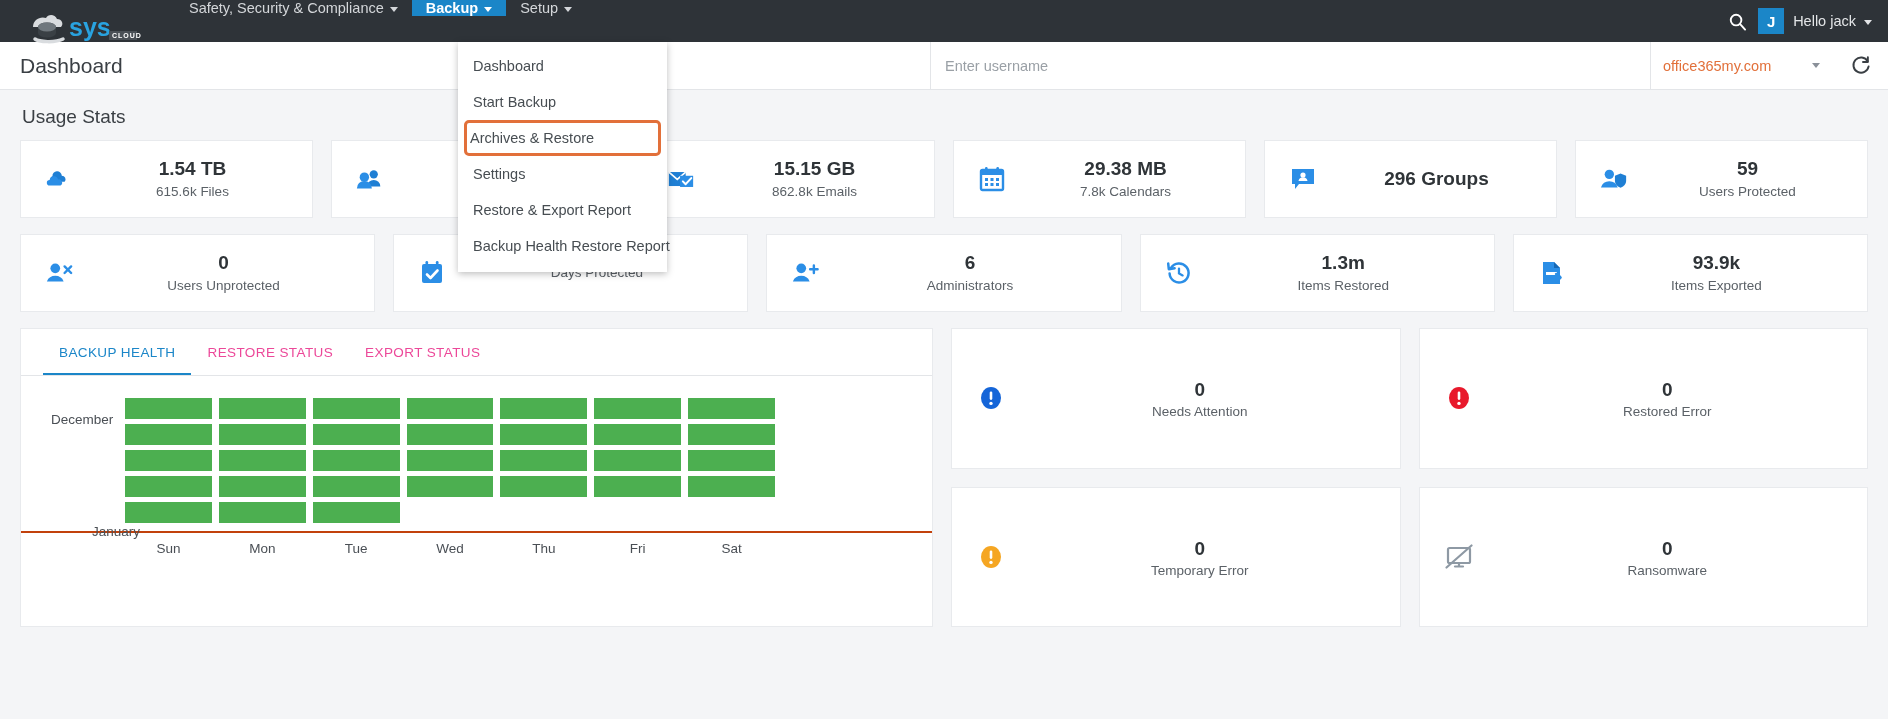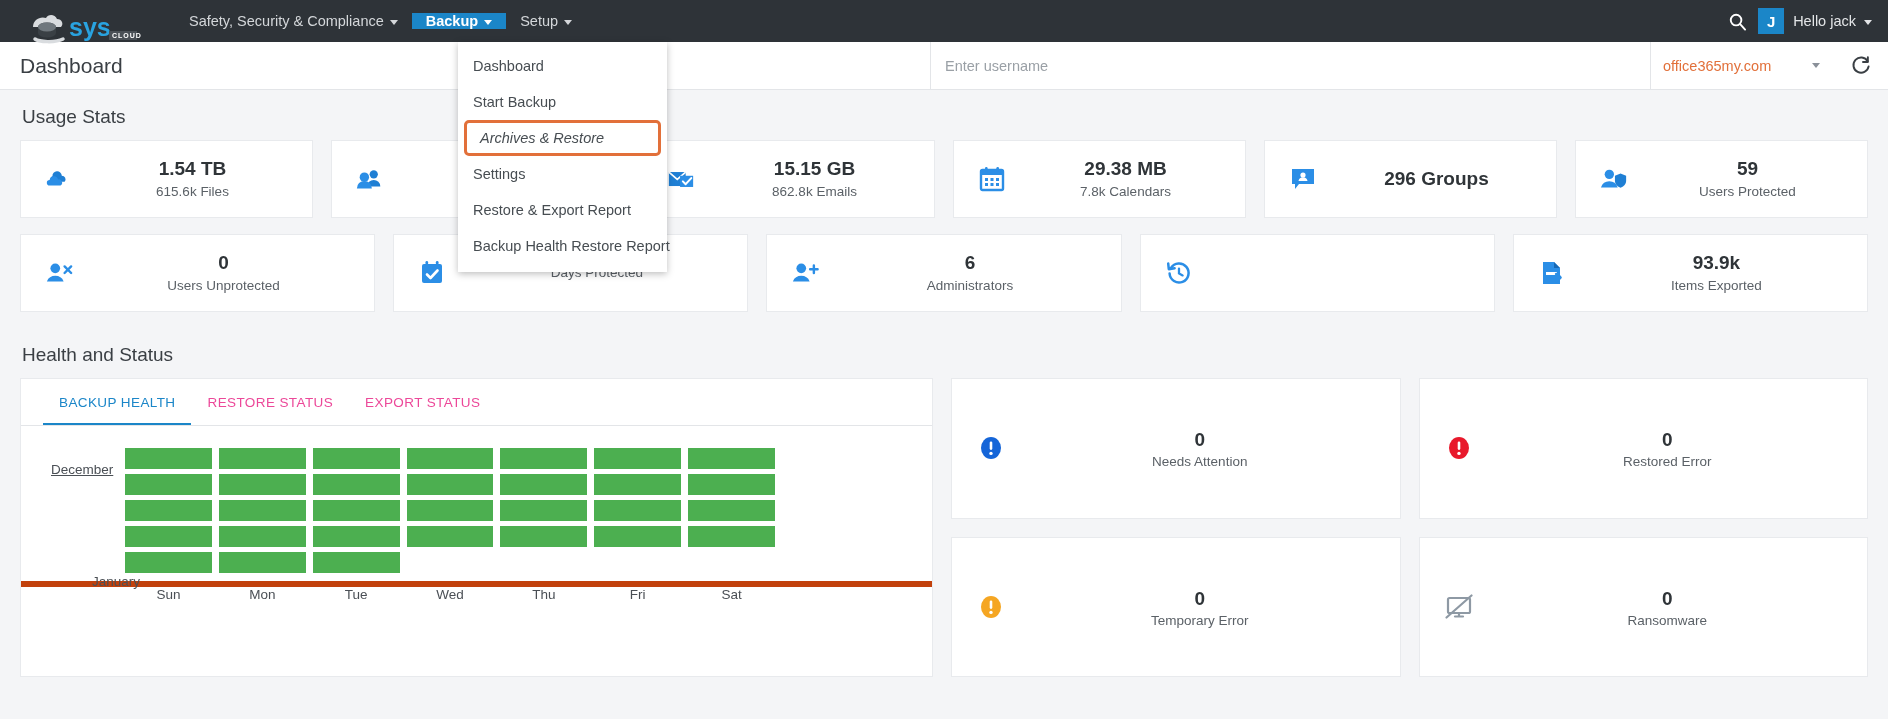--- a/index.html
+++ b/index.html
@@ -15,21 +15,21 @@
   .topnav {
     height: 42px; background: #2e3338;
     display: flex; align-items: stretch;
     position: relative; z-index: 50;
   }
   .logo-wrap {
     width: 175px; display: flex; align-items: center;
     justify-content: center; flex: 0 0 auto; margin-top: 14px;
   }
   .logo-svg { display:block; }
-  .nav-items { display: flex; align-items: center; }
+  .nav-items { display: flex; align-items: flex-start; }
   .nav-item {
     display: flex; align-items: center; gap: 6px;
     padding: 0 14px; color: #d4d7da; font-size: 14.5px;
     cursor: pointer; white-space: nowrap;
   }
   .nav-item.active { background: #1b86c8; color: #fff; font-weight: bold; }
   .caret-down {
     width: 0; height: 0; display: inline-block;
     border-left: 4.5px solid transparent;
     border-right: 4.5px solid transparent;
@@ -58,21 +58,21 @@
     width: 209px; background: #fff;
     box-shadow: 0 2px 7px rgba(0,0,0,.26);
     padding: 6px 0 8px 0; z-index: 200;
   }
   .dd-item {
     padding: 10px 15px; font-size: 14.5px; color: #474d52;
     cursor: pointer; white-space: nowrap;
   }
   .dd-item.highlighted {
     border: 3px solid #e2703a; border-radius: 5px;
-    margin: 0 6px; padding: 7px 13px; font-style: italic;
+    margin: 0 6px; padding: 7px 3px;
   }
 
   
   .subheader {
     height: 48px; background: #fff; border-bottom: 1px solid #e3e5e8;
     display: flex; align-items: center; position: relative; z-index: 10;
   }
   .page-title {
     font-size: 21px; color: #3a3f44; padding-left: 20px; font-weight: normal;
     flex: 0 0 auto;
@@ -132,25 +132,25 @@
   .tab.active { color: #1b86c8; border-bottom-color: #1b86c8; }
 
   .heatmap-area { padding: 22px 0 0 0; position: relative; height: 250px; }
   .heat-grid { display: flex; padding-left: 104px; padding-right: 150px; }
   .heat-col { flex: 1 1 0; display: flex; flex-direction: column; gap: 5px; padding-right: 7px; }
   .heat-cell { height: 21px; background: #4caf50; }
   .heat-cell.empty { background: transparent; }
   .month-label {
     position: absolute; font-size: 13.5px; color: #4a4f55; left: 30px;
   }
-  .month-top { top: 36px; text-decoration: underline; }
+  .month-top { top: 36px; }
   .month-bottom { top: 148px; margin-left: 41px; }
   .heat-axis {
     display: flex; padding-left: 104px; padding-right: 150px;
-    border-top: 6px solid #c2410c; margin-top: 8px; padding-top: 0;
+    border-top: 2px solid #c2410c; margin-top: 8px; padding-top: 8px;
   }
   .heat-axis-label {
     flex: 1 1 0; text-align: center; font-size: 13.5px; color: #4a4f55;
     padding-right: 7px;
   }
 
   .panel-right { flex: 1 1 auto; display: flex; flex-direction: column; gap: 18px; }
   .status-row { display: flex; gap: 18px; flex: 1 1 0; }
   .status-card {
     flex: 1 1 0; background: #fff; border: 1px solid #e8eaed;
@@ -398,40 +398,43 @@
     </div>
 
     <div class="stat-card">
       <div class="stat-icon">
         <svg width="26" height="26" viewBox="0 0 26 26">
           <path d="M5 8 A9.5 9.5 0 1 1 3.6 13.5" fill="none" stroke="#2b8ee6" stroke-width="2.5" stroke-linecap="round"></path>
           <path d="M2.2 3.4 L2.8 9.2 L8.6 8.2" fill="none" stroke="#2b8ee6" stroke-width="2.5" stroke-linecap="round" stroke-linejoin="round"></path>
           <path d="M13 8.6 V13.4 L16.6 15.4" fill="none" stroke="#2b8ee6" stroke-width="2.3" stroke-linecap="round"></path>
         </svg>
       </div>
+      <div class="stat-text">
+        <div class="stat-value">1.3m</div>
+        <div class="stat-label">Items Restored</div>
+      </div>
     </div>
 
     <div class="stat-card">
       <div class="stat-icon">
         <svg width="26" height="26" viewBox="0 0 26 26">
           <path d="M4 2 H15 L21 8 V24 H4 Z" fill="#2b8ee6"></path>
           <path d="M15 2 V8 H21 Z" fill="#1668b5"></path>
           <rect x="7" y="12" width="11" height="3" fill="#ffffff"></rect>
           <path d="M13 17 H21 M18 14 L21.5 17.5 L18 21" fill="none" stroke="#2b8ee6" stroke-width="2.6" stroke-linecap="round" stroke-linejoin="round"></path>
           <path d="M12 17 H20 M17 14 L20.5 17.5 L17 21" fill="none" stroke="#2b8ee6" stroke-width="2.4" stroke-linecap="round" stroke-linejoin="round"></path>
         </svg>
       </div>
       <div class="stat-text">
         <div class="stat-value">93.9k</div>
         <div class="stat-label">Items Exported</div>
       </div>
     </div>
   </div>
 
-  <h2 class="section-title">Health and Status</h2>
 
   <div class="health-panel">
 
     <div class="panel-left">
       <div class="tabs">
         <div class="tab active">
           <span>BACKUP HEALTH</span>
         </div>
         <div class="tab">
           <span>RESTORE STATUS</span>

